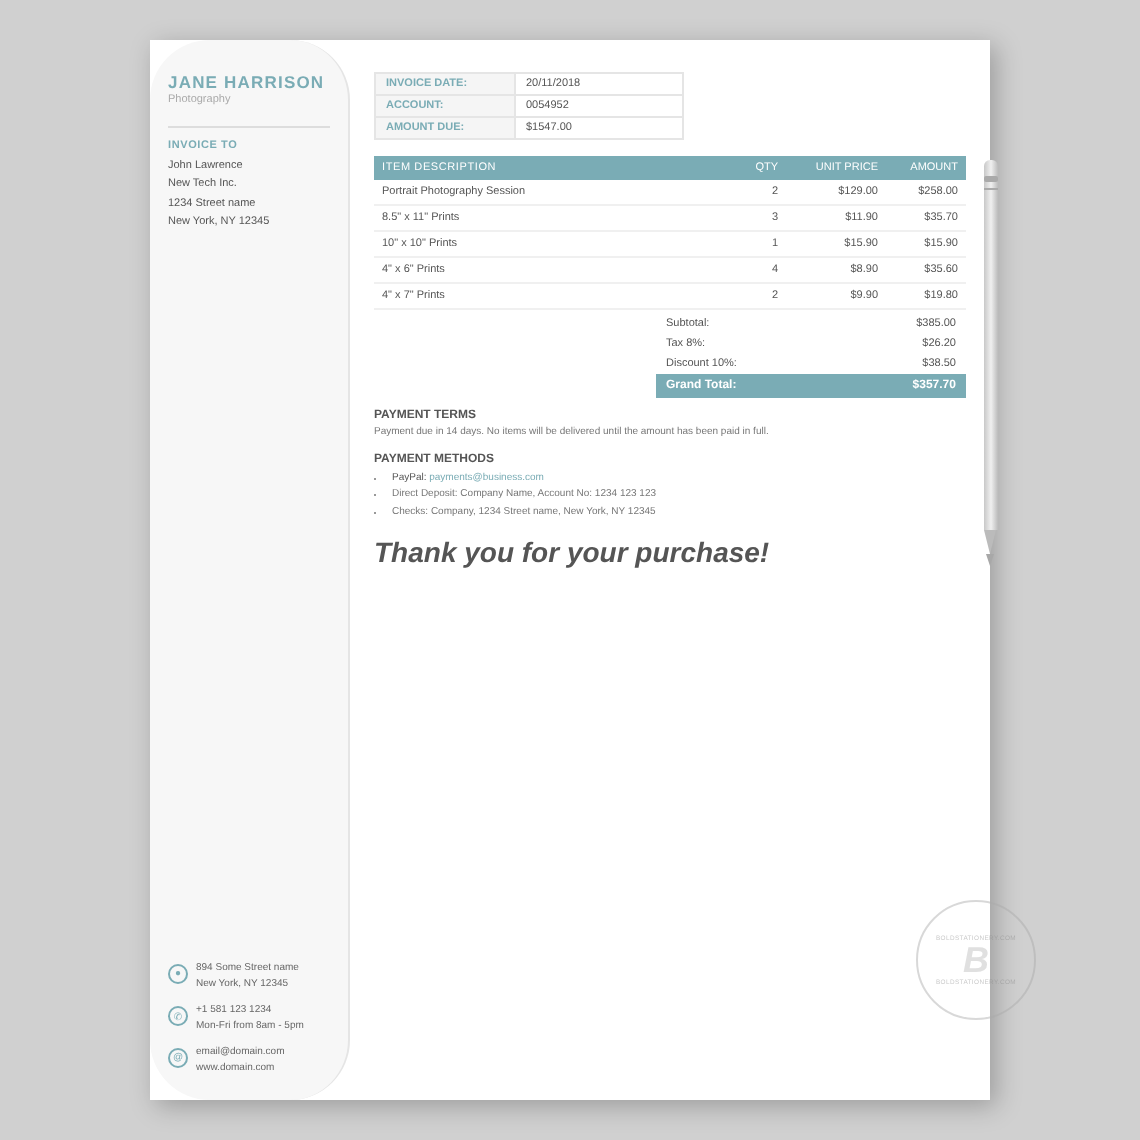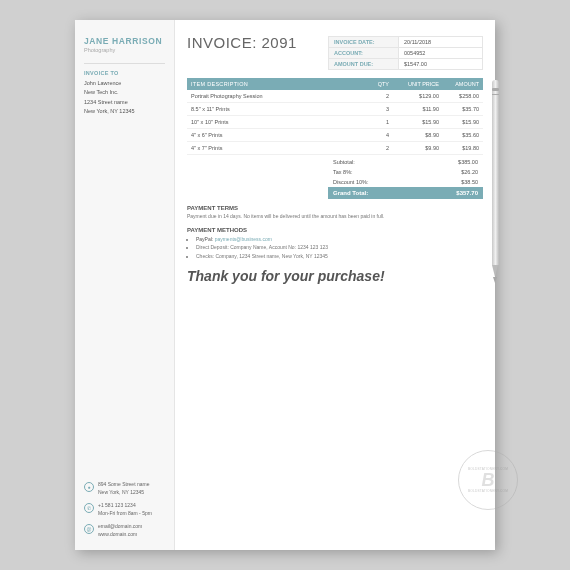--- a/index.html
+++ b/index.html
@@ -29,21 +29,21 @@
   </div>
 
   <div style="position:absolute; right:52px; bottom:60px; width:60px; height:60px; border-radius:50%; border:1.5px solid #aaa; display:flex; flex-direction:column; align-items:center; justify-content:center; opacity:0.45; z-index:10;">
     <span style="font-size:3.2px; color:#888; letter-spacing:0.2px; text-align:center; line-height:1.3;">BOLDSTATIONERY.COM</span>
     <span style="font-size:18px; color:#bbb; font-style:italic; font-weight:bold; line-height:1;">B</span>
     <span style="font-size:3.2px; color:#888; letter-spacing:0.2px; text-align:center; line-height:1.3;">BOLDSTATIONERY.COM</span>
   </div>
 
   <div style="width:420px; height:530px; background:white; display:flex; flex-direction:row; box-shadow:3px 3px 12px rgba(0,0,0,0.25); font-family:Arial,sans-serif; font-size:6px; position:relative;">
 
-    <div style="width:100px; background:#f7f7f7; display:flex; flex-direction:column; padding:16px 9px 10px 9px; border-right:1px solid #e5e5e5;">
+    <div style="width:100px; background:#f7f7f7; display:flex; flex-direction:column; padding:16px 9px 10px 9px; border-right:1px solid #e5e5e5;border-radius:30px;">
       <div style="font-size:8.5px; font-weight:bold; color:#7aacb5; letter-spacing:0.6px; line-height:1.3;">JANE HARRISON</div>
       <div style="font-size:5.5px; color:#aaa; margin-bottom:10px;">Photography</div>
       <hr style="border:none; border-top:1px solid #ddd; margin-bottom:6px;">
       <div style="font-size:5.5px; font-weight:bold; color:#7aacb5; letter-spacing:0.3px; margin-bottom:3px;">INVOICE TO</div>
       <div style="font-size:5.5px; color:#555; line-height:1.7;">John Lawrence</div>
       <div style="font-size:5.5px; color:#555; line-height:1.7;">New Tech Inc.</div>
       <div style="font-size:5.5px; color:#555; line-height:1.7;">1234 Street name</div>
       <div style="font-size:5.5px; color:#555; line-height:1.7;">New York, NY 12345</div>
 
       <div style="flex:1;"></div>
@@ -73,21 +73,20 @@
         <div style="display:flex; flex-direction:column;">
           <span style="font-size:5px; color:#666; line-height:1.5;">email@domain.com</span>
           <span style="font-size:5px; color:#666; line-height:1.5;">www.domain.com</span>
         </div>
       </div>
     </div>
 
     <div style="flex:1; padding:14px 12px 10px 12px; display:flex; flex-direction:column; overflow:hidden;">
 
       <div style="display:flex; justify-content:space-between; align-items:flex-start; margin-bottom:8px;">
-        <div style="font-size:15px; font-weight:300; color:#666; letter-spacing:0.5px;">INVOICE: 2091</div>
         <table style="border-collapse:collapse; width:155px; margin-top:2px;">
           <tbody>
               <tr>
             <td style="font-size:5.5px; font-weight:bold; color:#7aacb5; background:#f5f5f5; padding:2px 5px; border:1px solid #e5e5e5; width:70px;">INVOICE DATE:</td>
             <td style="font-size:5.5px; color:#555; padding:2px 5px; border:1px solid #e5e5e5;">20/11/2018</td>
           </tr>
           <tr>
             <td style="font-size:5.5px; font-weight:bold; color:#7aacb5; background:#f5f5f5; padding:2px 5px; border:1px solid #e5e5e5;">ACCOUNT:</td>
             <td style="font-size:5.5px; color:#555; padding:2px 5px; border:1px solid #e5e5e5;">0054952</td>
           </tr>

